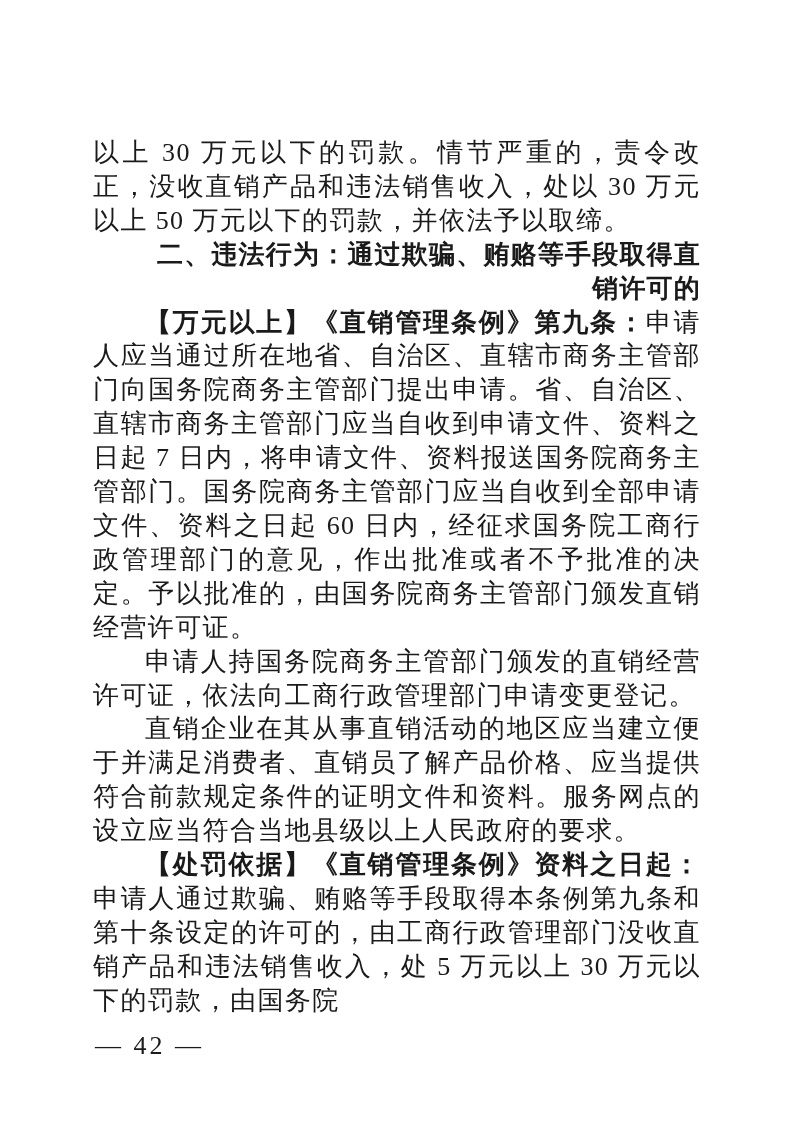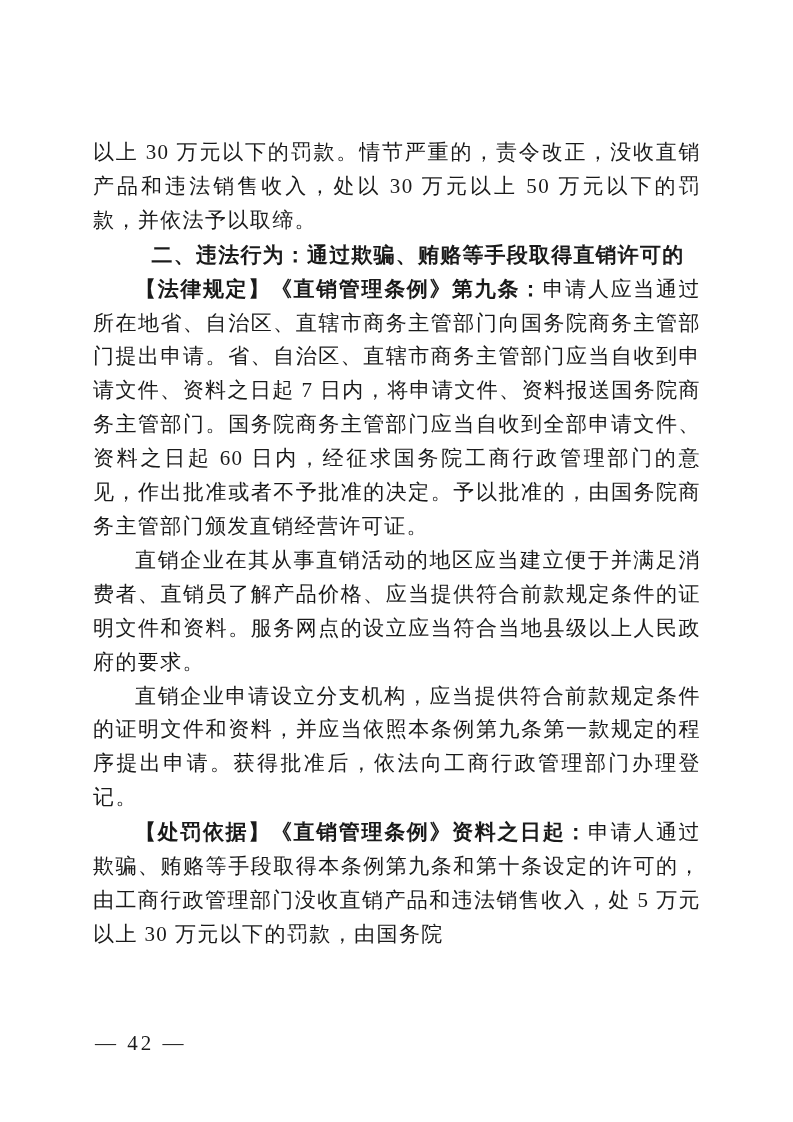--- a/index.html
+++ b/index.html
@@ -21,60 +21,60 @@
     background: #ffffff;
   }
   .content {
     position: absolute;
     left: 93px;
     top: 136px;
     width: 608px;
   }
   p.para {
     margin: 0;
-    font-size: 21px;
+    font-size: 26px;
     line-height: 33.9px;
     text-align: justify;
     text-justify: inter-character;
     letter-spacing: 1.4px;
     text-indent: 2em;
     word-break: break-all;
   }
   p.para.no-indent {
     text-indent: 0;
   }
   p.para.heading {
     font-weight: 700;
     font-family: "Liberation Sans", "DejaVu Sans", sans-serif;
-    text-align: center;
+    text-align: right;
     letter-spacing: 1.2px;
   }
   p.para b.lead {
     font-weight: 700;
     font-family: "Liberation Sans", "DejaVu Sans", sans-serif;
   }
   .footer {
     position: absolute;
     left: 95px;
     top: 1031px;
-    font-size: 21px;
+    font-size: 26px;
     letter-spacing: 3px;
     color: #1a1a1a;
     font-family: "Liberation Serif", "DejaVu Serif", serif;
   }
 </style>
 </head>
 <body>
 
 <div class="page">
 
   <div class="content">
       <p class="para no-indent"><span>以上 30 万元以下的罚款。情节严重的，责令改正，没收直销产品和违法销售收入，处以 30 万元以上 50 万元以下的罚款，并依法予以取缔。</span></p>
       <p class="para heading"><b class="lead">二、违法行为：通过欺骗、贿赂等手段取得直销许可的</b></p>
-      <p class="para"><b class="lead">【法律规定】《直销管理条例》第九条：</b><span>申请人应当通过所在地省、自治区、直辖市商务主管部门向国务院商务主管部门提出申请。省、自治区、直辖市商务主管部门应当自收到申请文件、资料之日起 7 日内，将申请文件、资料报送国务院商务主管部门。国务院商务主管部门应当自收到全部申请文件、资料之日起 60 日内，经征求国务院工商行政管理部门的意见，作出批准或者不予批准的决定。予以批准的，由国务院商务主管部门颁发直销经营许可证。</span></p>
+      <p class="para"><b class="lead">【万元以上】《直销管理条例》第九条：</b><span>申请人应当通过所在地省、自治区、直辖市商务主管部门向国务院商务主管部门提出申请。省、自治区、直辖市商务主管部门应当自收到申请文件、资料之日起 7 日内，将申请文件、资料报送国务院商务主管部门。国务院商务主管部门应当自收到全部申请文件、资料之日起 60 日内，经征求国务院工商行政管理部门的意见，作出批准或者不予批准的决定。予以批准的，由国务院商务主管部门颁发直销经营许可证。</span></p>
+      <p class="para"><span>申请人持国务院商务主管部门颁发的直销经营许可证，依法向工商行政管理部门申请变更登记。</span></p>
       <p class="para"><span>直销企业在其从事直销活动的地区应当建立便于并满足消费者、直销员了解产品价格、应当提供符合前款规定条件的证明文件和资料。服务网点的设立应当符合当地县级以上人民政府的要求。</span></p>
-      <p class="para"><span>直销企业申请设立分支机构，应当提供符合前款规定条件的证明文件和资料，并应当依照本条例第九条第一款规定的程序提出申请。获得批准后，依法向工商行政管理部门办理登记。</span></p>
       <p class="para"><b class="lead">【处罚依据】《直销管理条例》资料之日起：</b><span>申请人通过欺骗、贿赂等手段取得本条例第九条和第十条设定的许可的，由工商行政管理部门没收直销产品和违法销售收入，处 5 万元以上 30 万元以下的罚款，由国务院</span></p>
     </div>
 
   <div class="footer">— 42 —</div>
 
 </div>
 
 </body></html>

